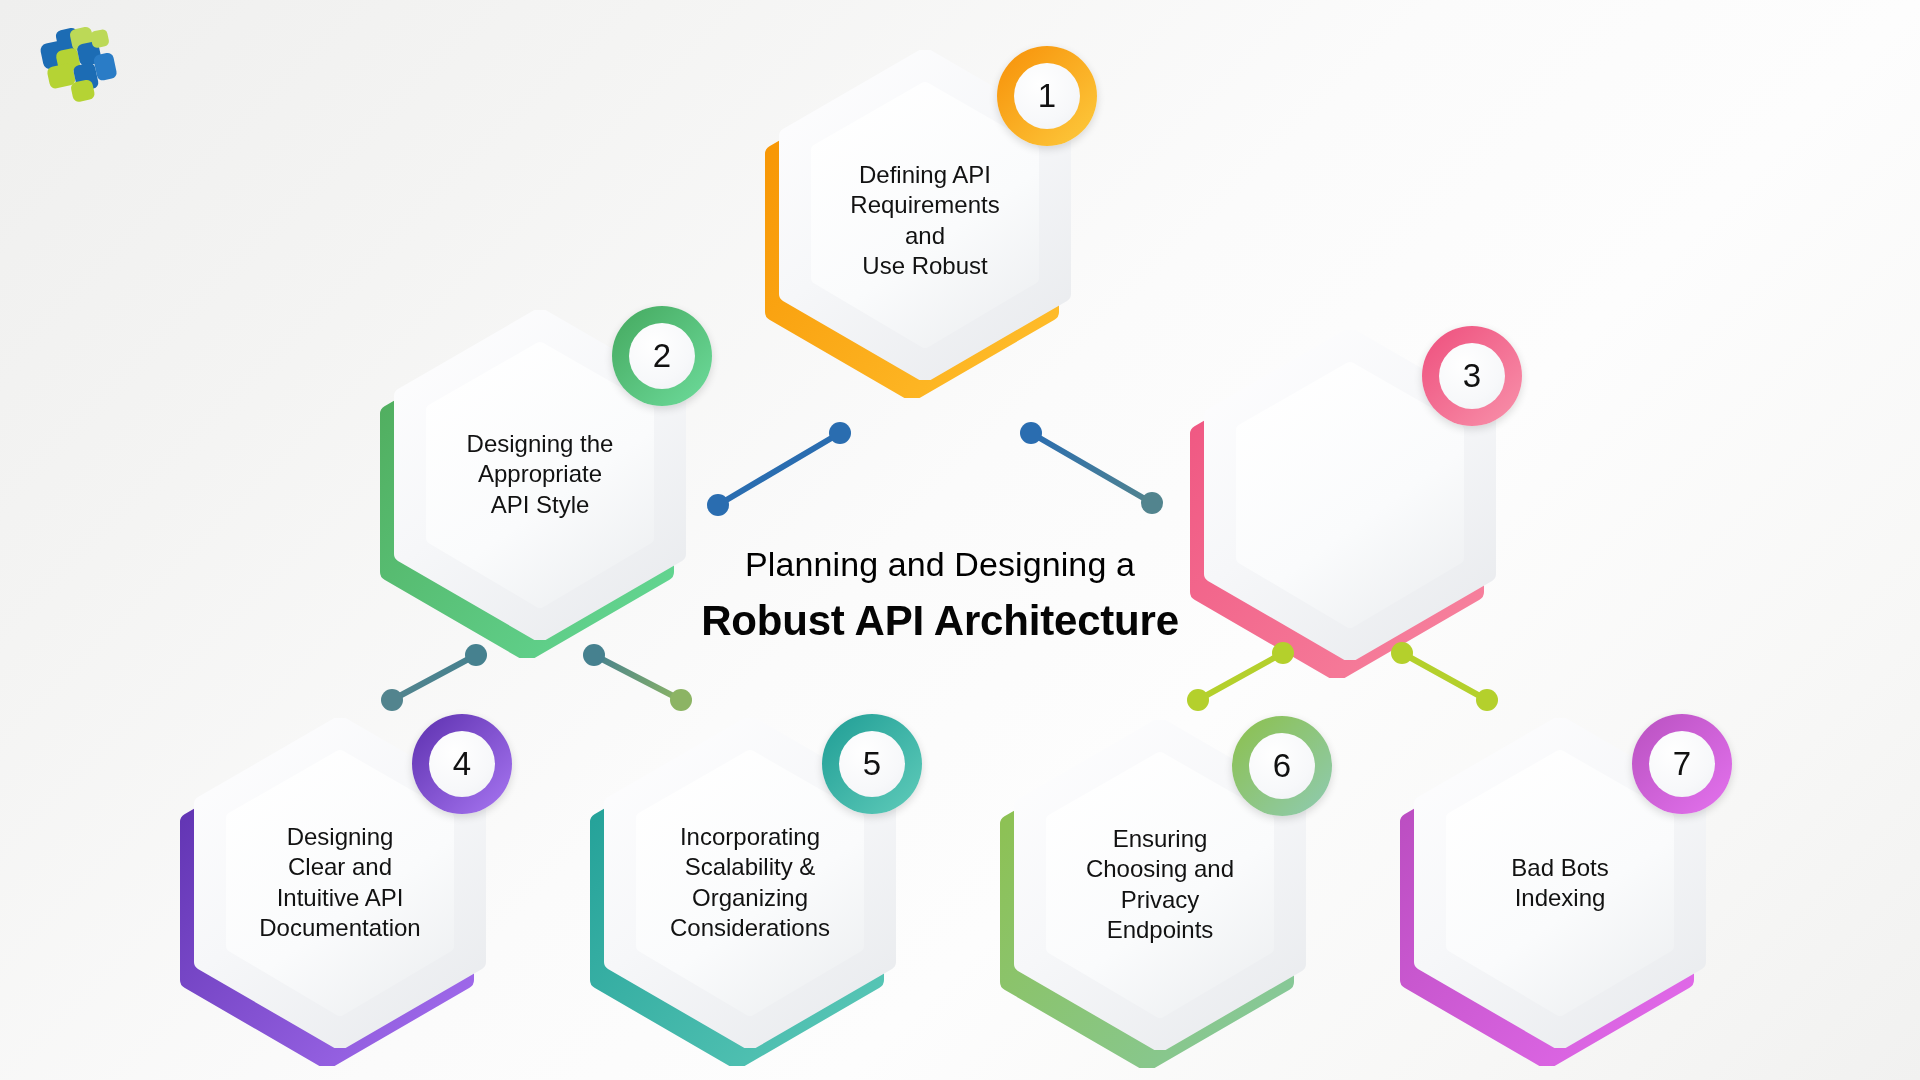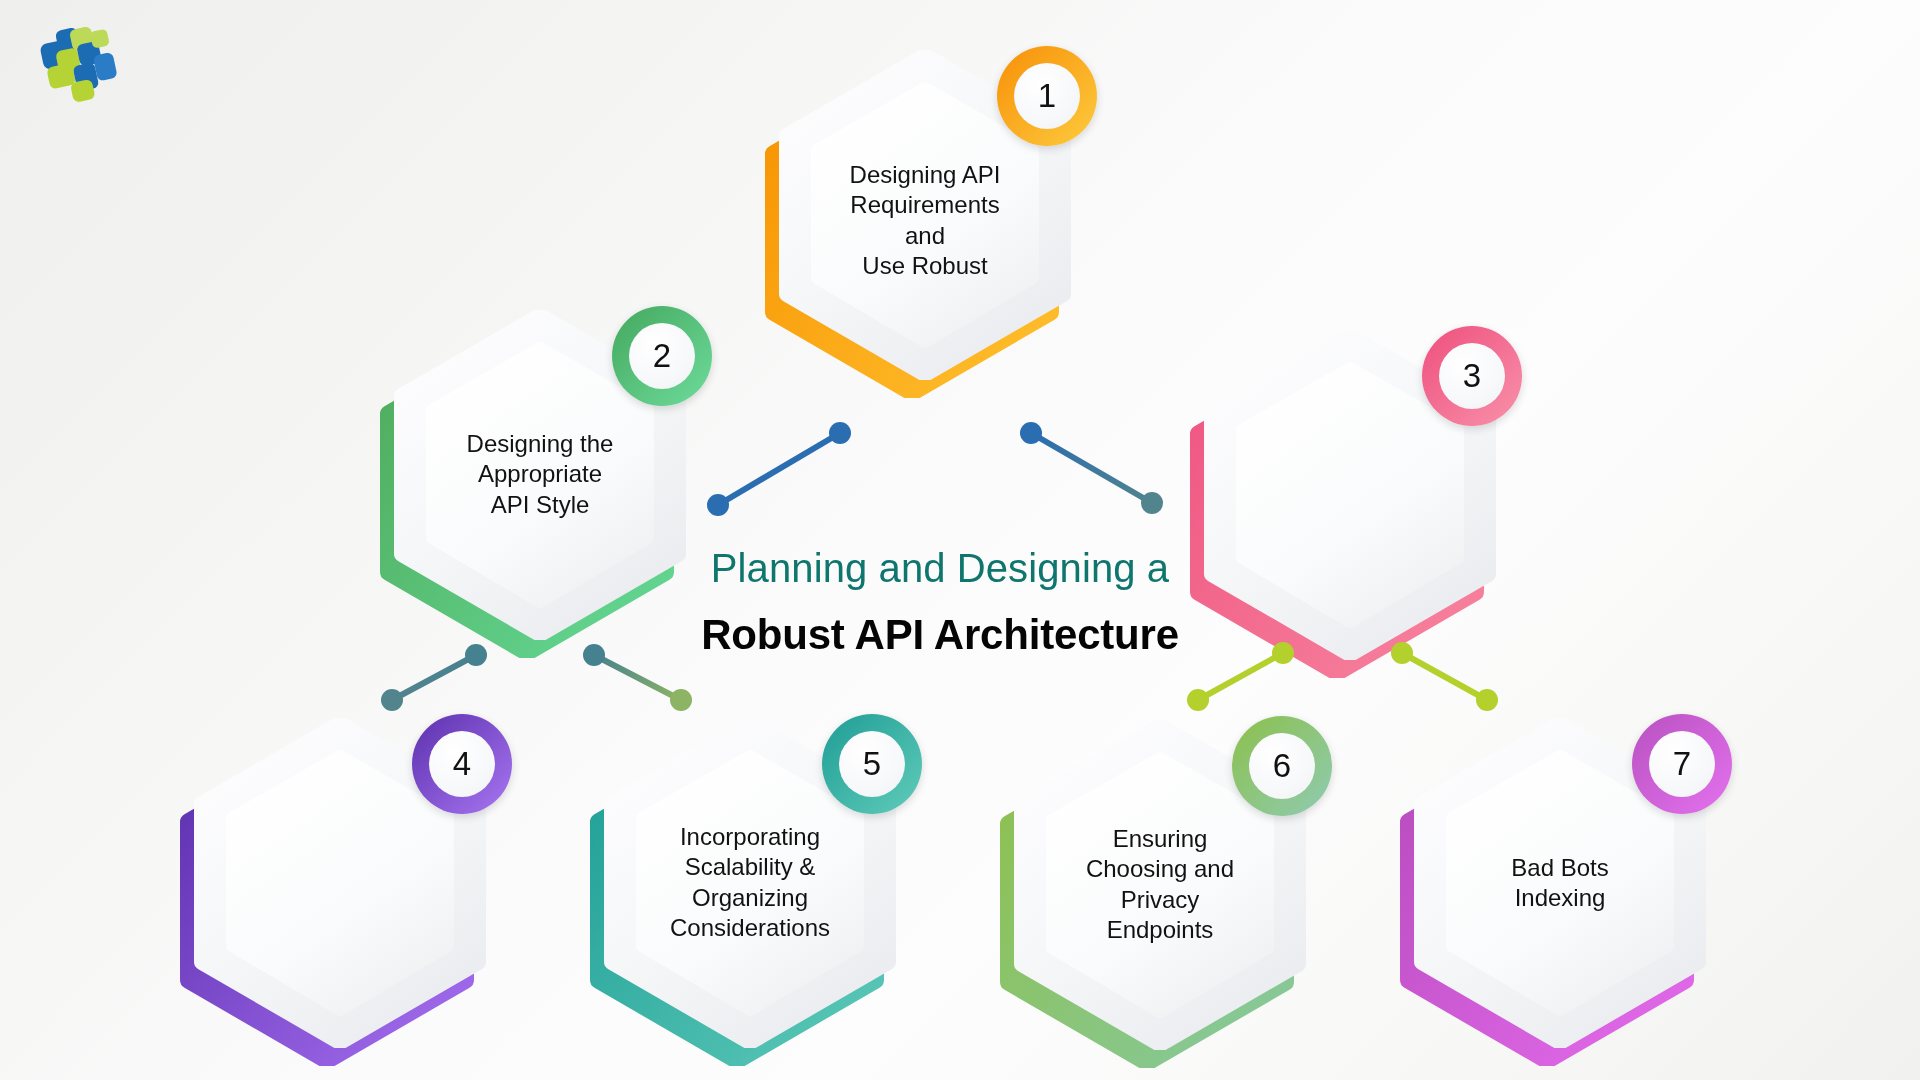--- a/index.html
+++ b/index.html
@@ -32,33 +32,33 @@
   .center-title {
     position: absolute;
     left: 660px;
     top: 545px;
     width: 560px;
     text-align: center;
     z-index: 30;
     pointer-events: none;
   }
   .title-line1 {
-    font-size: 40px;
-    color: #0f766e;
+    font-size: 34px;
+    color: #000000;
     letter-spacing: .1px;
     line-height: 1.16;
     white-space: nowrap;
   }
   .title-line2 {
     font-size: 42px;
     font-weight: 700;
     color: #050505;
     letter-spacing: -.2px;
     line-height: 1.18;
-    margin-top: 19px;
+    margin-top: 12px;
     white-space: nowrap;
   }
 
   
   .node {
     position: absolute;
     width: 300px;
     height: 330px;
   }
   .hex-shadowlayer,
@@ -223,21 +223,21 @@
             <linearGradient id="wi0" x1="0.2" y1="0" x2="0.8" y2="1">
               <stop offset="0%" stop-color="#ffffff"></stop>
               <stop offset="60%" stop-color="#fafbfc"></stop>
               <stop offset="100%" stop-color="#eef0f2"></stop>
             </linearGradient>
           </defs>
           <polygon points="150,6 288,86 288,244 150,324 12,244 12,86" fill="url(#w0)" stroke="url(#w0)" stroke-width="16" stroke-linejoin="round"></polygon>
           <polygon points="150,38 258,100 258,228 150,292 42,228 42,100" fill="url(#wi0)" stroke="url(#wi0)" stroke-width="12" stroke-linejoin="round"></polygon>
         </svg>
         <div class="hex-label" style="margin-top: 6px;">
-          <div>Designing API</div>
+          <div>Defining API</div>
           <div>Requirements</div>
           <div>and</div>
           <div>Use Robust</div>
         </div>
         <div class="badge" style="left: 222px; top: -4px; background: linear-gradient(135deg, rgb(247, 144, 8) 0%, rgb(253, 203, 62) 100%);">
           <div class="badge-inner">1</div>
         </div>
       </div>
       <div class="node" style="left: 390px; top: 310px;">
         <svg class="hex-color" viewBox="0 0 300 330">
@@ -323,20 +323,26 @@
             </linearGradient>
             <linearGradient id="wi3" x1="0.2" y1="0" x2="0.8" y2="1">
               <stop offset="0%" stop-color="#ffffff"></stop>
               <stop offset="60%" stop-color="#fafbfc"></stop>
               <stop offset="100%" stop-color="#eef0f2"></stop>
             </linearGradient>
           </defs>
           <polygon points="150,6 288,86 288,244 150,324 12,244 12,86" fill="url(#w3)" stroke="url(#w3)" stroke-width="16" stroke-linejoin="round"></polygon>
           <polygon points="150,38 258,100 258,228 150,292 42,228 42,100" fill="url(#wi3)" stroke="url(#wi3)" stroke-width="12" stroke-linejoin="round"></polygon>
         </svg>
+        <div class="hex-label">
+          <div>Designing</div>
+          <div>Clear and</div>
+          <div>Intuitive API</div>
+          <div>Documentation</div>
+        </div>
         <div class="badge" style="left: 222px; top: -4px; background: linear-gradient(135deg, rgb(92, 48, 174) 0%, rgb(168, 118, 242) 100%);">
           <div class="badge-inner">4</div>
         </div>
       </div>
       <div class="node" style="left: 600px; top: 718px;">
         <svg class="hex-color" viewBox="0 0 300 330">
           <defs>
             <linearGradient id="g4" x1="0" y1="0" x2="1" y2="1">
               <stop offset="0%" stop-color="#1f9e96"></stop>
               <stop offset="100%" stop-color="#5cc9b8"></stop>

